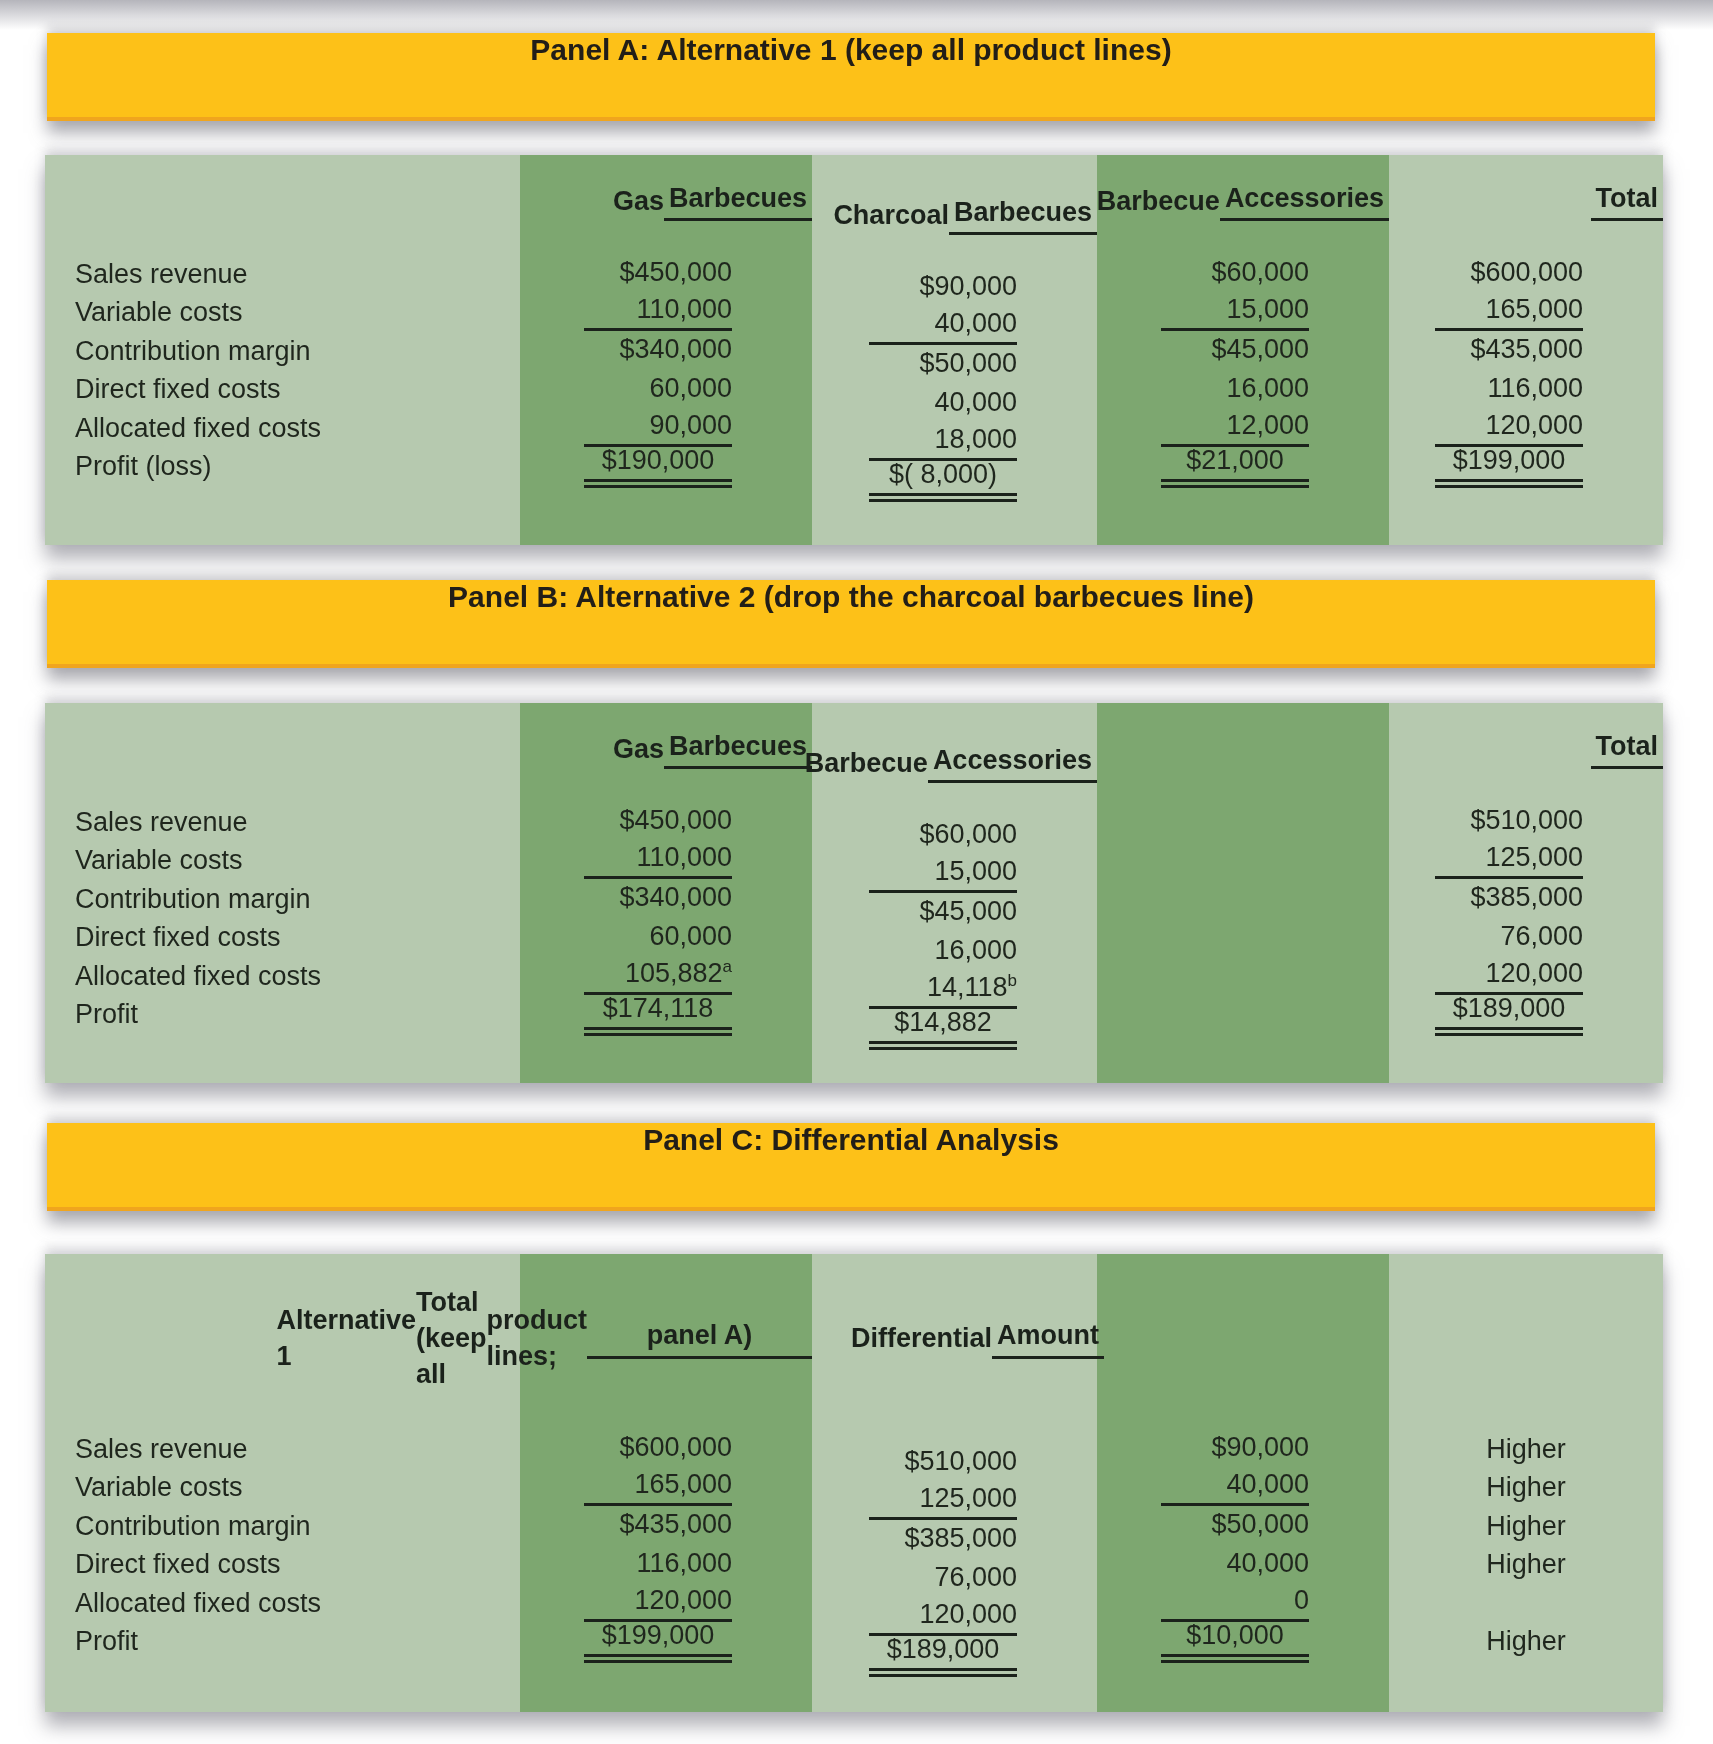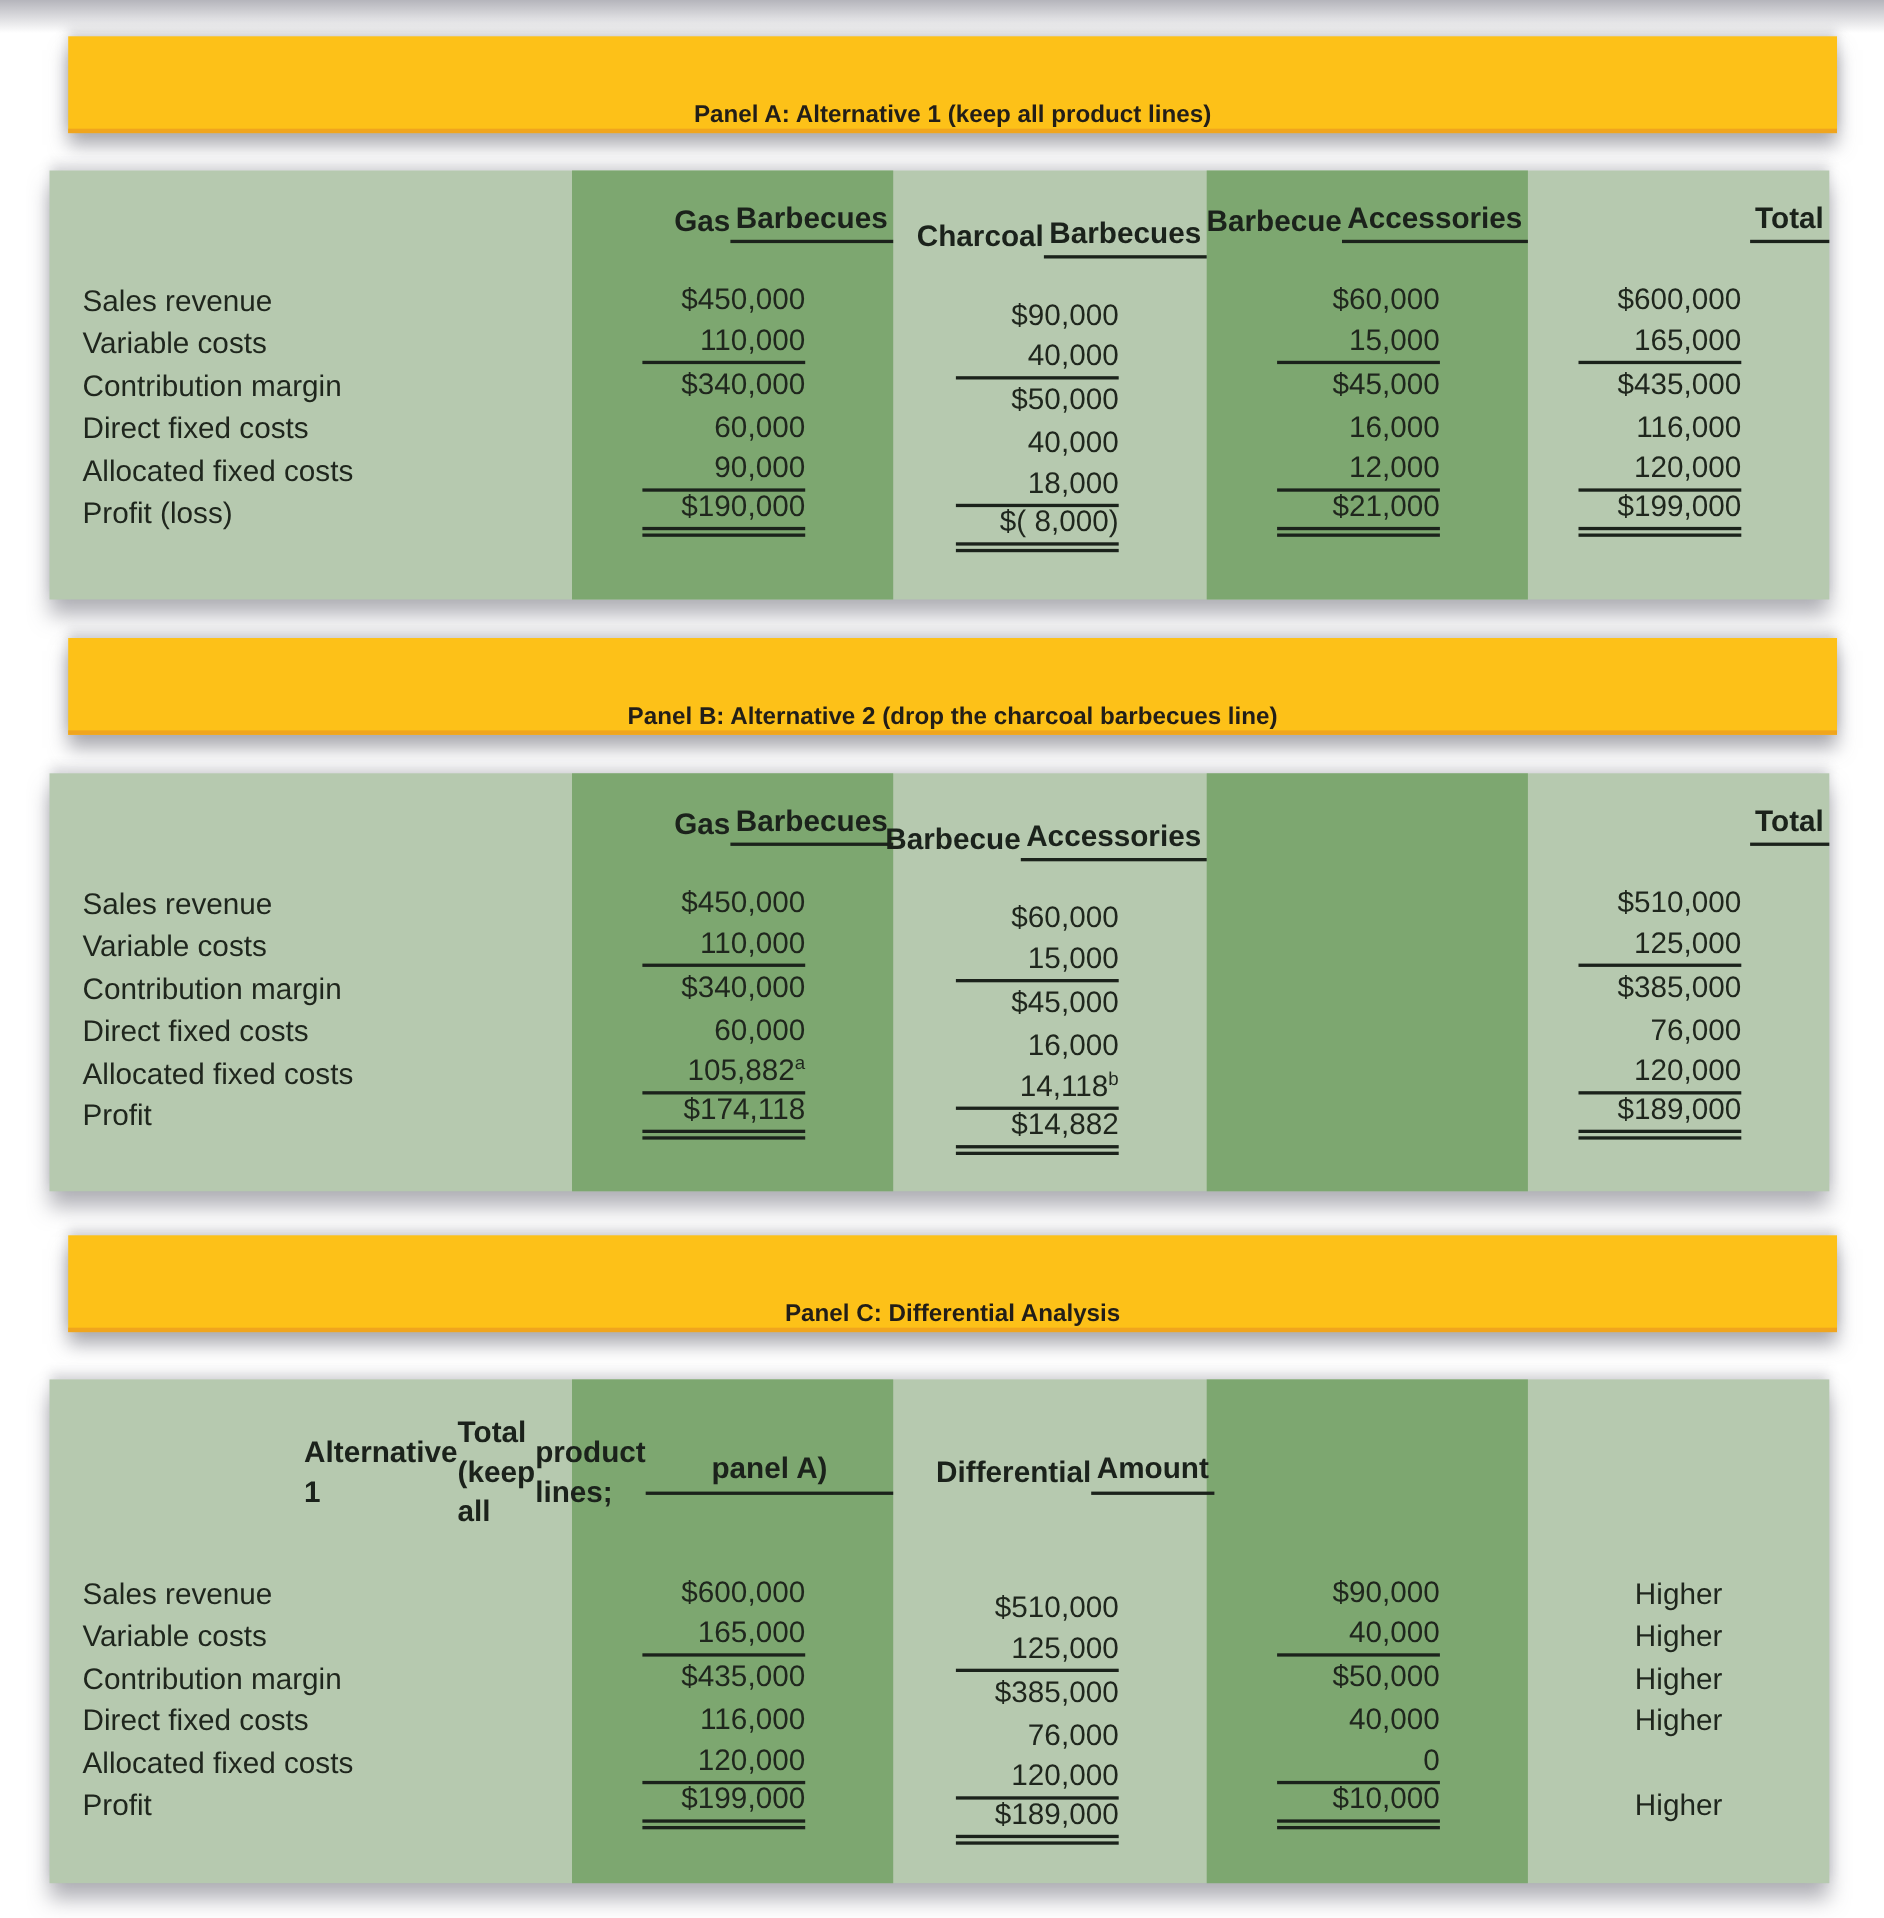--- a/index.html
+++ b/index.html
@@ -9,24 +9,23 @@
   }
   .top-shadow{
     position:absolute;top:0;left:0;width:1713px;height:30px;
     background:linear-gradient(to bottom, rgba(120,120,132,.55), rgba(255,255,255,0));
   }
   
   .bar{
     position:absolute;left:47px;width:1608px;height:84px;
     background:var(--panel-yellow,#FDC118);
     border-bottom:4px solid var(--panel-yellow-edge,#F0A51E);
-    display:flex;align-items:flex-end;justify-content:center;
-    font-weight:bold;font-size:22px;color:var(--title-ink,#221E18);
+    display:flex;align-items:flex-start;justify-content:center;
+    font-weight:bold;font-size:30px;color:var(--title-ink,#221E18);
     box-shadow:0 12px 16px rgba(100,100,112,.55), 0 -6px 10px rgba(100,100,112,.28);
-    margin-left:15px;
   }
   .barA{top:33px;} .barB{top:580px;} .barC{top:1123px;}
   
   .tbl{
     position:absolute;left:45px;width:1618px;
     background:var(--green-light,#B6C9AF);
     box-shadow:0 14px 18px rgba(100,100,112,.5), 0 -6px 10px rgba(100,100,112,.25);
     color:var(--ink,#1F261D);
   }
   .tblA{top:155px;height:390px;} .tblB{top:703px;height:380px;} .tblC{top:1254px;height:458px;}
@@ -47,21 +46,21 @@
   .hu{border-bottom:3px solid var(--rule-ink,#1B221B);padding:0 5px 3px 5px;text-align:center;}
   .hu.wide{min-width:215px;}
   .hu.wide2{min-width:225px;}
   .ital{font-style:italic;}
   
   .row{position:relative;display:flex;height:38.5px;align-items:center;font-size:27px;}
   .lab{width:475px;padding-left:30px;box-sizing:border-box;}
   .val{text-align:right;padding-right:80px;box-sizing:border-box;}
   .num{display:inline-block;min-width:148px;padding-bottom:3px;text-align:right;}
   .num.rule{border-bottom:3px solid var(--rule-ink,#1B221B);}
-  .num.dbl{border-bottom:9px double var(--rule-ink,#1B221B);}
+  .num.dbl{border-bottom:9px double var(--rule-ink,#1B221B);text-align:center;}
   .cmp{text-align:center;padding-right:0;}
   sup{font-size:17px;vertical-align:super;line-height:0;}
 </style>
 </head>
 <body>
 
 <div class="canvas">
   <div class="top-shadow"></div>
 
   <div class="bar barA">

